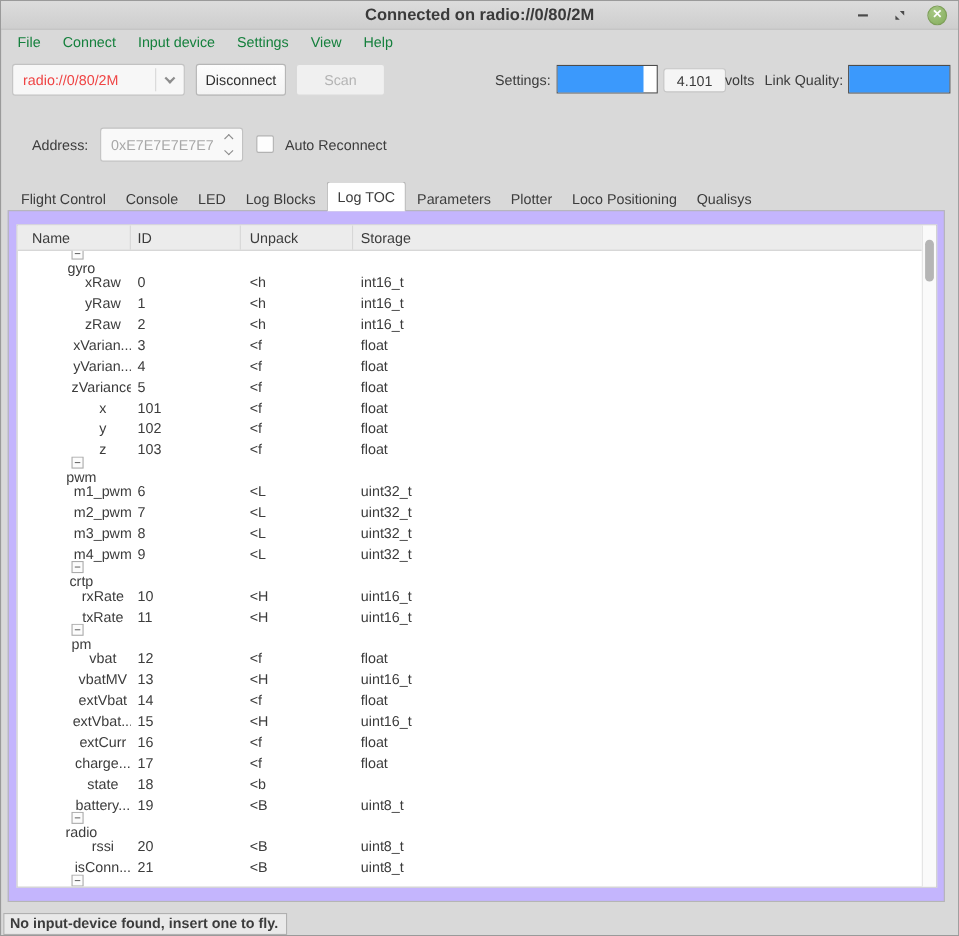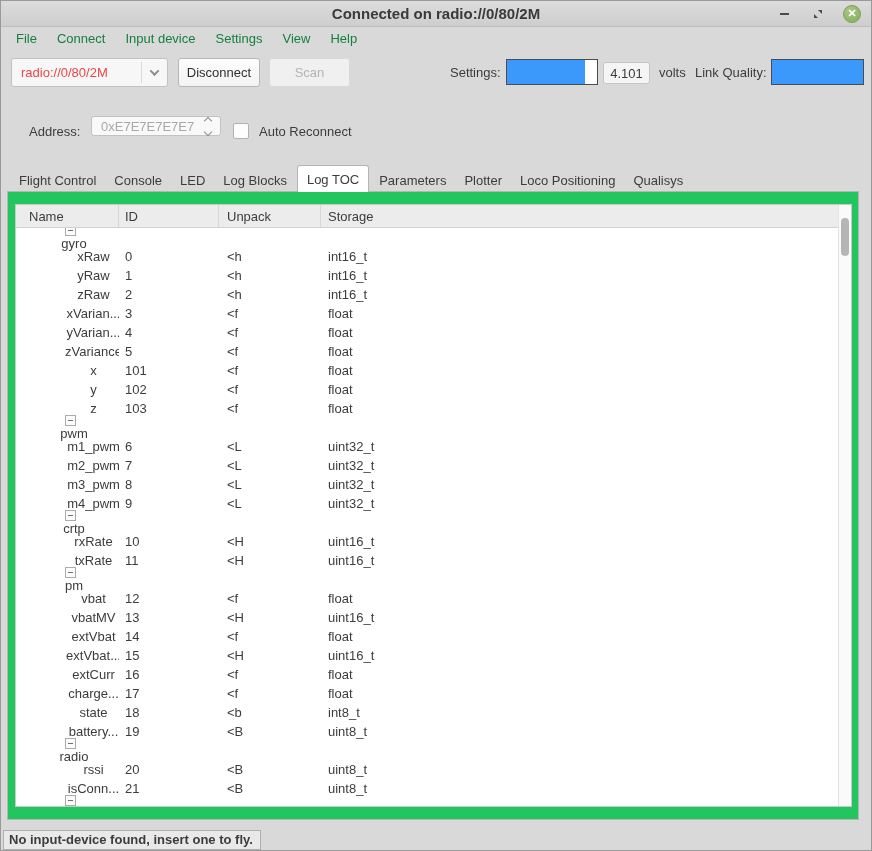--- a/index.html
+++ b/index.html
@@ -45,49 +45,49 @@
     display:flex; align-items:center; justify-content:center; font-size:13px;
   }
   .btn.disabled { background:#f0f0f0; border-color:#d9d9d9; color:#b4b4b4; }
   .tb-label { position:absolute; top:15px; color:#3c3c3c; }
   .progress {
     position:absolute; top:9px; height:26px; background:#ffffff;
     border:1px solid #4c4c4c;
   }
   .progress .fill { height:100%; }
   .volts-box {
-    position:absolute; left:602px; top:12px; width:47px; height:22px;
+    position:absolute; left:602px; top:12px; width:57px; height:22px;
     border:1px solid #c6c6c6; border-radius:3px; background:#f5f5f5;
     display:flex; align-items:center; justify-content:center; color:#3c3c3c;
   }
   
   .address-row { position:relative; height:53px; }
   .addr-label { position:absolute; left:28px; top:12px; }
   .spinbox {
-    position:absolute; left:90px; top:4px; width:130px; height:20px;
+    position:absolute; left:90px; top:4px; width:130px; height:31px;
     background:#f9f9f9; border:1px solid #c2c2c2; border-radius:3px;
     display:flex; align-items:center;
   }
   .spinbox .sb-text { flex:1; padding-left:9px; color:#a8a8a8; }
   .spin-arrows { width:24px; height:100%; display:flex; flex-direction:column; align-items:center; justify-content:center; gap:5px; }
   .chev-up-s { width:6px; height:6px; border-left:1.5px solid #8d8d8d; border-top:1.5px solid #8d8d8d; transform:rotate(45deg); }
   .chev-down-s { width:6px; height:6px; border-right:1.5px solid #8d8d8d; border-bottom:1.5px solid #8d8d8d; transform:rotate(45deg); }
   .checkbox { position:absolute; left:232px; top:11px; width:16px; height:16px; background:#fdfdfd; border:1px solid #b2b2b2; border-radius:2px; }
   .cb-label { position:absolute; left:258px; top:12px; }
   
   .tabbar { position:absolute; left:6px; top:164px; height:27px; display:flex; align-items:flex-end; padding-left:3px; z-index:3; }
   .tab { height:24px; padding:0 9px; display:flex; align-items:center; color:#3c3c3c; white-space:nowrap; }
   .tab.active {
     height:27px; background:#ffffff; border:1px solid #b5b5b5; border-bottom:none;
     border-radius:3px 3px 0 0; margin:0 1px;
   }
   
   .panel {
     position:absolute; left:6px; top:190px; width:852px; height:629px;
-    background:#22c55e; border:1px solid #b5b5b5; z-index:2;
+    background:#c4b5fd; border:1px solid #b5b5b5; z-index:2;
   }
   .toc-table { position:absolute; left:7px; top:12px; width:837px; height:603px; border:1px solid #c9c9c9; background:#ffffff; }
   .thead {
     position:absolute; left:0; top:0; right:13px; height:23px;
     background:#ececec; border-bottom:1px solid #d2d2d2; display:flex; align-items:center;
   }
   .th { height:100%; display:flex; align-items:center; border-right:1px solid #d7d7d7; color:#3c3c3c; }
   .th:last-child { border-right:none; }
   .th-name { width:103px; padding-left:13px; }
   .th-id { width:100px; padding-left:6px; }
@@ -356,21 +356,20 @@
           <div class="row">
             <div class="c-name child">charge...</div>
             <div class="c-id">17</div>
             <div class="c-unpack">&lt;f</div>
             <div class="c-storage">float</div>
           </div>
           <div class="row">
             <div class="c-name child">state</div>
             <div class="c-id">18</div>
             <div class="c-unpack">&lt;b</div>
-            <div class="c-storage">int8_t</div>
           </div>
           <div class="row">
             <div class="c-name child">battery...</div>
             <div class="c-id">19</div>
             <div class="c-unpack">&lt;B</div>
             <div class="c-storage">uint8_t</div>
           </div>
           <div class="row">
             <div class="c-name group">
               <span class="expander"></span>

